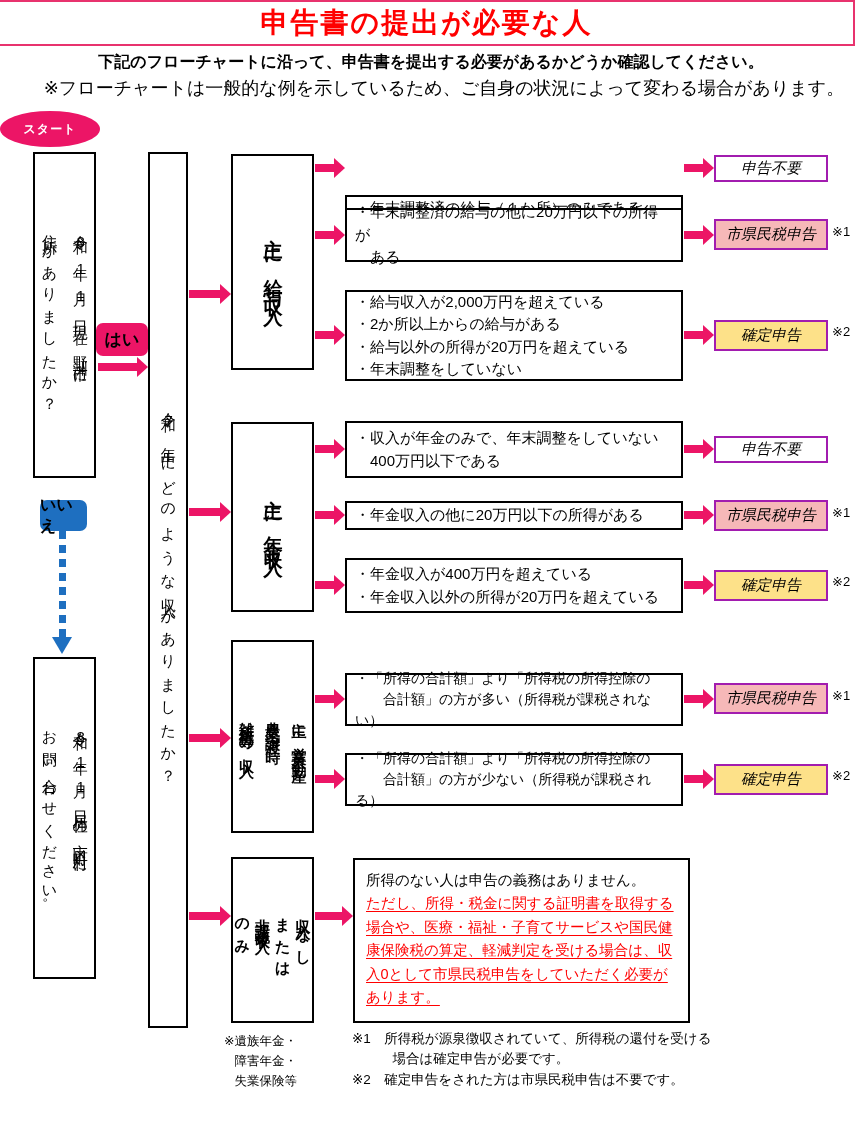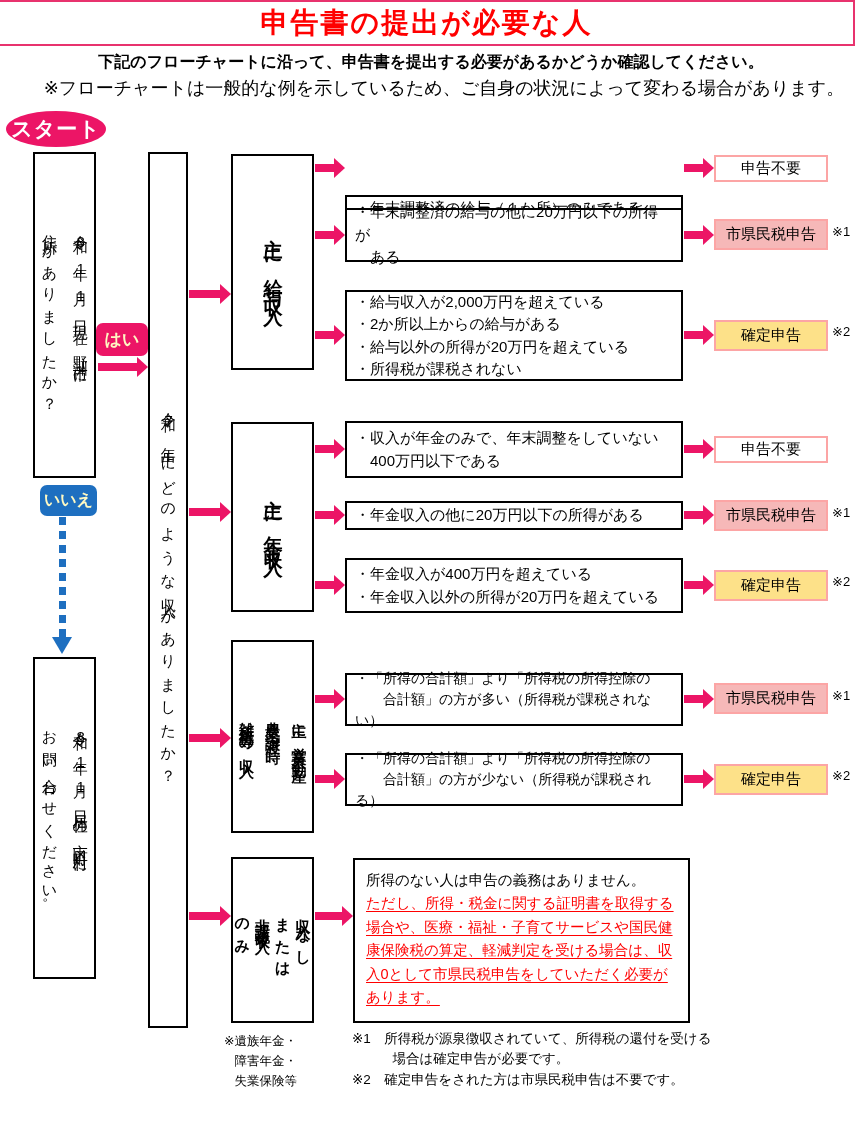--- a/index.html
+++ b/index.html
@@ -13,35 +13,35 @@
     position: absolute; left: 0; top: 0; width: 855px; height: 46px;
     border-top: 2px solid var(--line-pink, #e8336e);
     border-bottom: 2px solid var(--line-pink, #e8336e);
     border-right: 2px solid var(--line-pink, #e8336e);
     display: flex; align-items: center; justify-content: center;
   }
   .title { color: var(--title-red, #f00); font-size: 28px; font-weight: bold; letter-spacing: 2px; }
   .intro1 { position: absolute; left: 0; top: 52px; width: 100%; text-align: center; font-weight: bold; font-size: 16px; padding-left: 6px; }
   .intro2 { position: absolute; left: 16px; top: 76px; width: 100%; text-align: center; font-size: 18px; }
   .startoval {
-    position: absolute; left: 6px; top: 111px; width: 100px; height: 36px;
+    position: absolute; left: 0; top: 111px; width: 100px; height: 36px;
     background: var(--accent-pink, #ec1566); border-radius: 50%;
-    color: #fff; font-weight: bold; font-size: 21px; letter-spacing: 1px;
+    color: #fff; font-weight: bold; font-size: 12px; letter-spacing: 1px;
     display: flex; align-items: center; justify-content: center;
   }
   .vbox {
     position: absolute; border: 2px solid #000; background: #fff;
     display: flex; align-items: center; justify-content: center;
   }
   .vtext {
     writing-mode: vertical-rl; text-orientation: upright; white-space: pre-line;
     font-size: 15px; letter-spacing: 5px; line-height: 2.05;
   }
   .badge {
-    position: absolute; color: #fef9c3; font-weight: bold; border-radius: 7px;
+    position: absolute; color: #000000; font-weight: bold; border-radius: 7px;
     display: flex; align-items: center; justify-content: center;
   }
   .badge.yes { background: var(--accent-pink, #ec1566); font-size: 17px; }
   .badge.no  { background: var(--accent-blue, #1e6fc0); font-size: 16px; }
   .arr { position: absolute; height: 20px; }
   .arr::before { content: ""; position: absolute; left: 0; right: 10px; top: 6px; height: 8px; background: var(--accent-pink, #ec1566); }
   .arr::after  { content: ""; position: absolute; right: 0; top: 0; width: 0; height: 0;
                  border-top: 10px solid transparent; border-bottom: 10px solid transparent;
                  border-left: 11px solid var(--accent-pink, #ec1566); }
   .dashline {
@@ -52,22 +52,22 @@
     position: absolute; left: 52px; top: 637px; width: 0; height: 0;
     border-left: 10px solid transparent; border-right: 10px solid transparent;
     border-top: 17px solid var(--accent-blue, #1e6fc0);
   }
   .cbox {
     position: absolute; border: 2px solid #000; background: #fff;
     left: 345px; width: 338px; font-size: 15px; line-height: 1.5;
     white-space: pre-line; display: flex; align-items: center; padding: 2px 8px;
   }
   .rbox {
-    position: absolute; border: 2px solid #fca5a5; left: 714px; width: 114px;
-    display: flex; align-items: center; justify-content: center; font-size: 15px;
+    position: absolute; border: 2px solid #a21caf; left: 714px; width: 114px;
+    display: flex; align-items: center; justify-content: center; font-size: 15px; font-style: italic;
   }
   .rbox.none  { background: #fff; }
   .rbox.city  { background: var(--result-city-bg, #f6b8b8); }
   .rbox.final { background: var(--result-final-bg, #fde189); }
   .refmark { position: absolute; left: 832px; font-size: 13px; }
   .notebox {
     position: absolute; border: 2px solid #000; background: #fff;
     left: 353px; top: 858px; width: 337px; height: 165px;
     padding: 9px 11px; font-size: 14.5px; line-height: 1.62;
   }
@@ -90,21 +90,21 @@
   <div class="startoval">スタート</div>
 
   <div class="vbox" style="left:33px;top:152px;width:63px;height:326px;">
     <div class="vtext">令和8年1月1日現在、野洲市に
 住所がありましたか？</div>
   </div>
 
   <div class="badge yes" style="left:96px;top:323px;width:52px;height:33px;">はい</div>
   <div class="arr" style="left:98px;top:357px;width:50px;"></div>
 
-  <div class="badge no" style="left:40px;top:485px;width:57px;height:31px;">いいえ</div>
+  <div class="badge no" style="left:40px;top:500px;width:47px;height:31px;">いいえ</div>
   <div class="dashline"></div>
   <div class="dashhead"></div>
 
   <div class="vbox" style="left:33px;top:657px;width:63px;height:322px;">
     <div class="vtext" style="letter-spacing:4px;">令和8年1月1日居住の市区町村に
 お問い合わせください。</div>
   </div>
 
   <div class="vbox" style="left:148px;top:152px;width:40px;height:876px;">
     <div class="vtext" style="letter-spacing:6px;line-height:1.9;">令和7年中にどのような収入がありましたか？</div>
@@ -142,21 +142,21 @@
   <div class="arr" style="left:315px;top:689px;width:30px;"></div>
   <div class="arr" style="left:315px;top:769px;width:30px;"></div>
   <div class="arr" style="left:315px;top:906px;width:38px;"></div>
 
   <div class="cbox" style="top:155px;height:27px;margin-top:40px;">・年末調整済の給与（１か所）のみである</div>
   <div class="cbox" style="top:208px;height:54px;">・年末調整済の給与の他に20万円以下の所得が
 　ある</div>
   <div class="cbox" style="top:290px;height:91px;">・給与収入が2,000万円を超えている
 ・2か所以上からの給与がある
 ・給与以外の所得が20万円を超えている
-・所得税が課税されない</div>
+・年末調整をしていない</div>
   <div class="cbox" style="top:421px;height:57px;">・収入が年金のみで、年末調整をしていない
 　400万円以下である</div>
   <div class="cbox" style="top:501px;height:29px;">・年金収入の他に20万円以下の所得がある</div>
   <div class="cbox" style="top:558px;height:55px;">・年金収入が400万円を超えている
 ・年金収入以外の所得が20万円を超えている</div>
   <div class="cbox" style="top:673px;height:53px;font-size:14px;">・「所得の合計額」より「所得税の所得控除の
 　　合計額」の方が多い（所得税が課税されない）</div>
   <div class="cbox" style="top:753px;height:53px;font-size:14px;">・「所得の合計額」より「所得税の所得控除の
 　　合計額」の方が少ない（所得税が課税される）</div>
 

